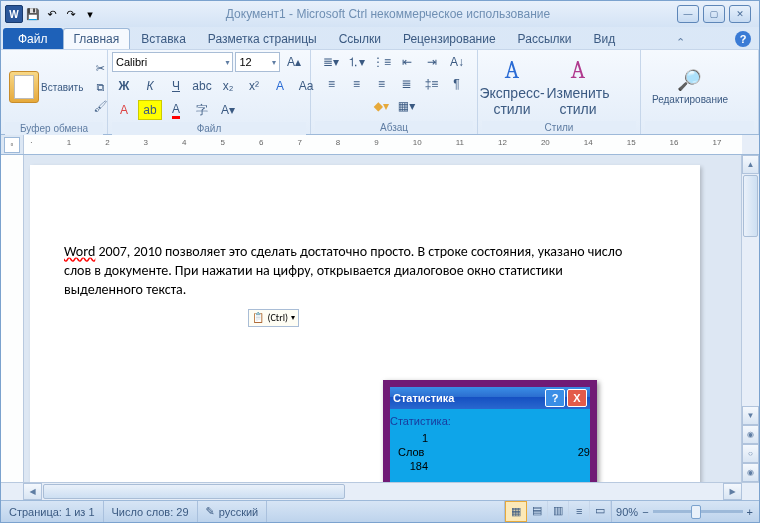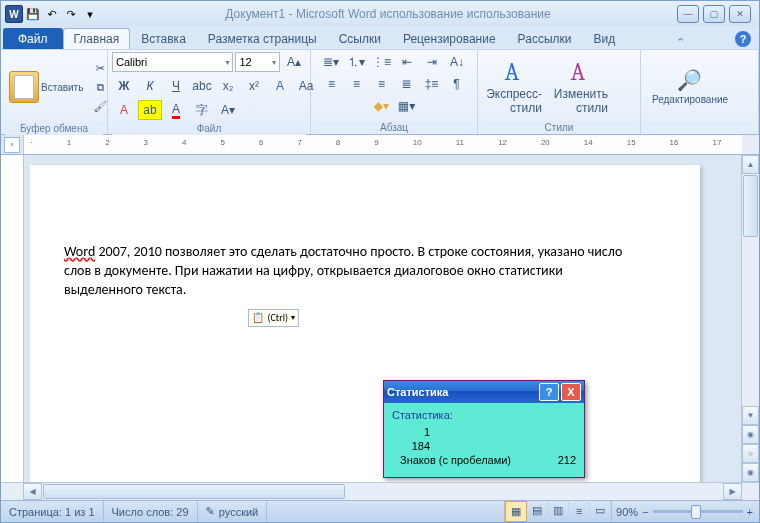--- a/index.html
+++ b/index.html
@@ -28,21 +28,21 @@
 .mini .mbtn{width:18px;height:16px;display:flex;align-items:center;justify-content:center;color:#3b5a82}
 .font-row{display:flex;gap:2px;align-items:center;margin-bottom:2px}
 .combo{height:18px;background:#fff;border:1px solid #a9bdd6;display:flex;align-items:center;padding:0 3px;font-size:11px}
 .combo .dd{margin-left:auto;color:#5f7da3;font-size:8px}
 .tbtn{height:18px;min-width:18px;padding:0 2px;display:flex;align-items:center;justify-content:center;border:1px solid transparent;color:#3b5a82;font-size:12px}
 .para-col{display:flex;flex-direction:column;gap:2px}
 .para-row{display:flex;gap:1px}
 .styles-big{display:flex;gap:6px}
 .sbig{display:flex;flex-direction:column;align-items:center;width:60px;gap:2px}
 .sbig .aa{font-size:24px;font-family:Cambria,serif}
-.sbig .lbl{font-size:12px;color:#3b5a82;text-align:right;line-height:1.1}
+.sbig .lbl{font-size:14px;color:#3b5a82;text-align:center;line-height:1.1}
 .edit-big{display:flex;flex-direction:column;align-items:center;width:90px;gap:2px}
 .ruler-area{height:19px;background:#e7eef8;border-bottom:1px solid #9db9d9;display:flex}
 .ruler-corner{width:22px;border-right:1px solid #b8c9df;display:flex;align-items:center;justify-content:center;background:#dce7f4}
 .hruler{flex:1;background:#fdfefe;position:relative;overflow:hidden;font-size:8px;color:#555}
 .doc-area{flex:1;display:flex;overflow:hidden;position:relative;background:#dde7f3}
 .vruler-col{width:22px;background:#e7eef8;border-right:1px solid #b8c9df;display:flex;flex-direction:column}
 .vruler{flex:1;background:#fdfefe}
 .page-scroll{flex:1;overflow:auto;position:relative}
 .page{width:670px;min-height:800px;background:#fff;margin:10px 0 10px 6px;box-shadow:2px 2px 4px rgba(0,0,0,0.2);padding:78px 60px 40px 34px;box-sizing:border-box;font-family:Calibri,sans-serif;font-size:14px;color:#000;line-height:1.35;position:relative}
 .page .wavy{text-decoration:underline wavy red}
@@ -57,46 +57,46 @@
 .hscroll-row .hthumb{height:13px;width:300px;margin:1px;background:linear-gradient(to bottom,#eaf1fa,#cddff2);border:1px solid #a9bdd6;border-radius:2px}
 .statusbar{height:21px;background:linear-gradient(to bottom,#d7e5f5,#bdd3ec);border-top:1px solid #9db9d9;display:flex;align-items:flex-start;font-size:11px;color:#3b5a82}
 .statusbar .cell{padding:0 8px;border-right:1px solid #a9c0dd;height:100%;display:flex;align-items:center;gap:4px}
 .statusbar .zoom{margin-left:auto;display:flex;align-items:center;gap:4px;padding:0 6px}
 .slider{width:90px;height:3px;background:#9db9d9;position:relative}
 .slider .knob{width:8px;height:12px;background:#eaf1fa;border:1px solid #7ba2ce;position:absolute;left:38px;top:-5px;border-radius:2px}
 .viewbtns{display:flex;gap:0;border-left:1px solid #a9c0dd;border-right:1px solid #a9c0dd}
 .viewbtns .vb{width:20px;height:19px;display:flex;align-items:center;justify-content:center;border-right:1px solid #c6d6ea}
 .viewbtns .vb.active{background:#fce9b8;border:1px solid #e6a93b}
 
-.dialog{position:absolute;left:382px;top:225px;width:200px;background:#5eead4;border:1px solid #701a75;box-shadow:2px 2px 5px rgba(0,0,0,0.4);font-size:11px}
+.dialog{position:absolute;left:382px;top:225px;width:200px;background:#0ea5e9;border:7px solid #701a75;box-shadow:2px 2px 5px rgba(0,0,0,0.4);font-size:11px}
 .dlg-title{height:22px;background:linear-gradient(to bottom,#3a8ee6 0%,#2b6ed0 45%,#1550c2 46%,#2968cf 100%);color:#fff;display:flex;align-items:center;padding:0 3px;font-weight:bold}
 .dlg-title .spacer{flex:1}
 .dlg-title .dbtn{width:18px;height:16px;border:1px solid #fff;border-radius:2px;display:flex;align-items:center;justify-content:center;margin-left:2px;font-size:11px}
 .dlg-title .dbtn.help{background:#3a8ee6}
 .dlg-title .dbtn.close{background:#e35b4a;font-weight:bold}
-.dlg-body{padding:6px 8px 8px;color:#000}
+.dlg-body{padding:6px 0 8px;color:#000}
 .dlg-body .hdr{color:#1a3c9e;margin-bottom:4px}
 .stat-row{display:flex;padding:1px 0 1px 8px}
 .stat-row .k{flex:1}
 .stat-row .v{width:30px;text-align:right}
 .corner-ruler{width:14px;height:14px;border:1px solid #9db9d9;background:#fff;font-size:8px;display:flex;align-items:center;justify-content:center}
 </style>
 </head>
 <body>
 
 <div class="window">
   <div class="titlebar">
     <div class="qat">
       <div class="wicon">W</div>
       <div class="qbtn">💾</div>
       <div class="qbtn">↶</div>
       <div class="qbtn">↷</div>
       <div class="qbtn">▾</div>
     </div>
-    <div class="title">Документ1 - Microsoft Word использование использование</div>
+    <div class="title">Документ1 - Microsoft Ctrl некоммерческое использование</div>
     <div class="winbtns">
       <div class="winbtn">—</div>
       <div class="winbtn">▢</div>
       <div class="winbtn">✕</div>
     </div>
   </div>
 
   <div class="tabs">
     <div class="tab file">Файл</div>
     <div class="tab active">Главная</div>
@@ -273,25 +273,25 @@
         <span class="dbtn help">?</span>
         <span class="dbtn close">X</span>
       </div>
       <div class="dlg-body">
         <div class="hdr">Статистика:</div>
         <div id="stat-rows">
             <div class="stat-row">
               <span class="v">1</span>
             </div>
             <div class="stat-row">
+              <span class="k">Слов</span>
+              <span class="v">29</span>
+            </div>
+            <div class="stat-row">
               <span class="v">184</span>
-            </div>
-            <div class="stat-row">
-              <span class="k">Знаков (с пробелами)</span>
-              <span class="v">212</span>
             </div>
             <div class="stat-row"></div>
           </div>
 
         <div style="clear:both"></div>
       </div>
     </div>
   </div>
 
   <div class="hscroll-row">

